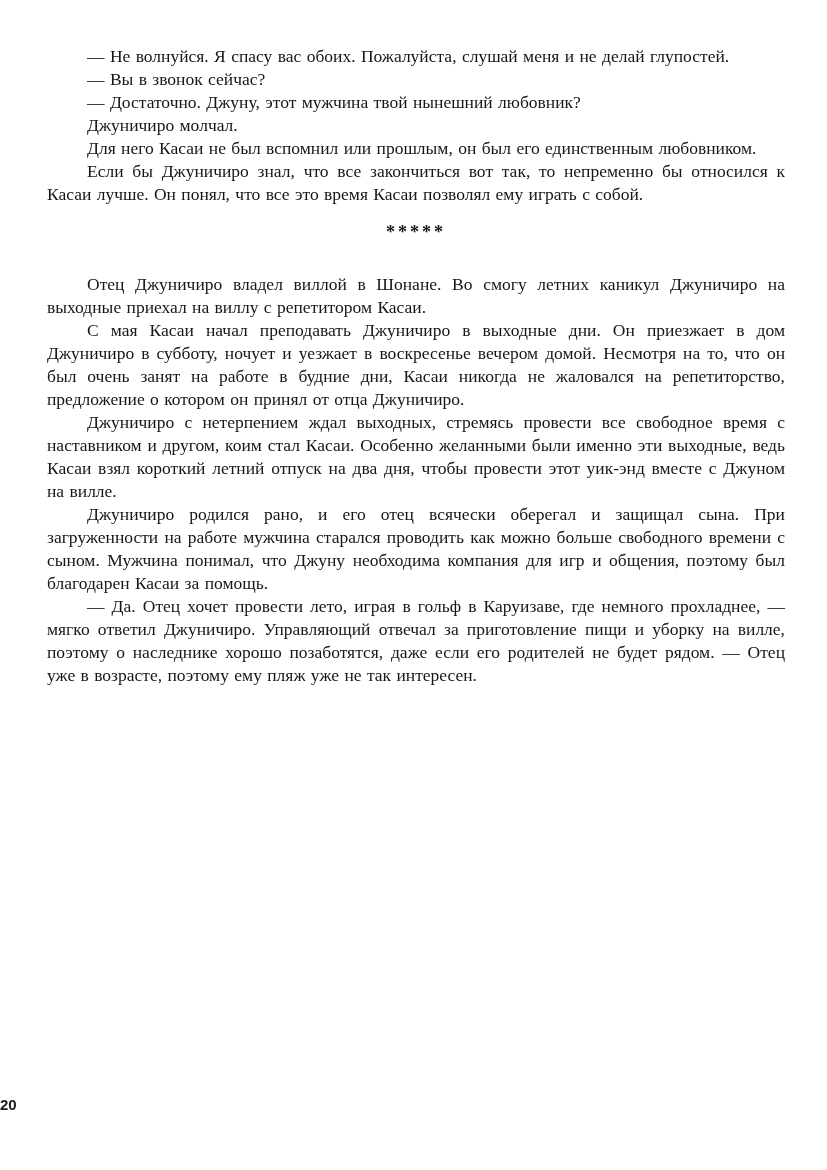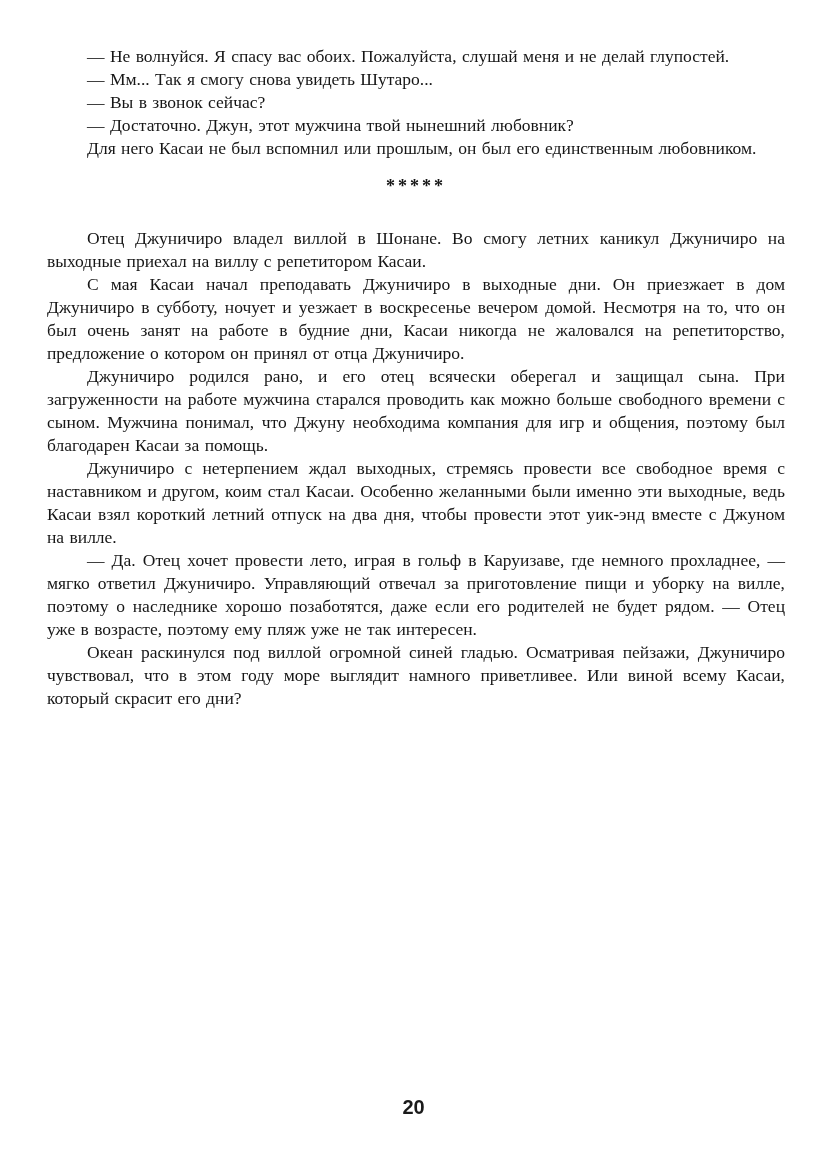--- a/index.html
+++ b/index.html
@@ -42,46 +42,45 @@
     letter-spacing: 3px;
     line-height: 23px;
     margin: 15px 0 29px 0;
     color: #161616;
   }
   .page-number {
     position: absolute;
     top: 1096px;
     left: 0;
     width: 827px;
-    text-align: center;
     font-family: "Liberation Sans", "DejaVu Sans", sans-serif;
-    font-size: 20px;
+    font-size: 15px;
     font-weight: bold;
     color: #1a1a1a;
   }
 </style>
 </head>
 <body>
 
 <div class="page">
 
   <div class="body-text">
     <p class="para">— Не волнуйся. Я спасу вас обоих. Пожалуйста, слушай меня и не делай глупостей.</p>
-    <p class="para">— Мм... Так я смогу снова увидеть Шутаро...</p>
     <p class="para">— Вы в звонок сейчас?</p>
-    <p class="para">— Достаточно. Джун, этот мужчина твой нынешний любовник?</p>
+    <p class="para">— Достаточно. Джуну, этот мужчина твой нынешний любовник?</p>
+    <p class="para">Джуничиро молчал.</p>
     <p class="para">Для него Касаи не был вспомнил или прошлым, он был его единственным любовником.</p>
+    <p class="para">Если бы Джуничиро знал, что все закончиться вот так, то непременно бы относился к Касаи лучше. Он понял, что все это время Касаи позволял ему играть с собой.</p>
   </div>
 
   <div class="divider">*****</div>
 
   <div class="body-text">
     <p class="para">Отец Джуничиро владел виллой в Шонане. Во смогу летних каникул Джуничиро на выходные приехал на виллу с репетитором Касаи.</p>
     <p class="para">С мая Касаи начал преподавать Джуничиро в выходные дни. Он приезжает в дом Джуничиро в субботу, ночует и уезжает в воскресенье вечером домой. Несмотря на то, что он был очень занят на работе в будние дни, Касаи никогда не жаловался на репетиторство, предложение о котором он принял от отца Джуничиро.</p>
+    <p class="para">Джуничиро с нетерпением ждал выходных, стремясь провести все свободное время с наставником и другом, коим стал Касаи. Особенно желанными были именно эти выходные, ведь Касаи взял короткий летний отпуск на два дня, чтобы провести этот уик-энд вместе с Джуном на вилле.</p>
     <p class="para">Джуничиро родился рано, и его отец всячески оберегал и защищал сына. При загруженности на работе мужчина старался проводить как можно больше свободного времени с сыном. Мужчина понимал, что Джуну необходима компания для игр и общения, поэтому был благодарен Касаи за помощь.</p>
-    <p class="para">Джуничиро с нетерпением ждал выходных, стремясь провести все свободное время с наставником и другом, коим стал Касаи. Особенно желанными были именно эти выходные, ведь Касаи взял короткий летний отпуск на два дня, чтобы провести этот уик-энд вместе с Джуном на вилле.</p>
     <p class="para">— Да. Отец хочет провести лето, играя в гольф в Каруизаве, где немного прохладнее, — мягко ответил Джуничиро. Управляющий отвечал за приготовление пищи и уборку на вилле, поэтому о наследнике хорошо позаботятся, даже если его родителей не будет рядом. — Отец уже в возрасте, поэтому ему пляж уже не так интересен.</p>
-    <p class="para">Океан раскинулся под виллой огромной синей гладью. Осматривая пейзажи, Джуничиро чувствовал, что в этом году море выглядит намного приветливее. Или виной всему Касаи, который скрасит его дни?</p>
   </div>
 
   <div class="page-number">20</div>
 
 </div>
 
 </body></html>

